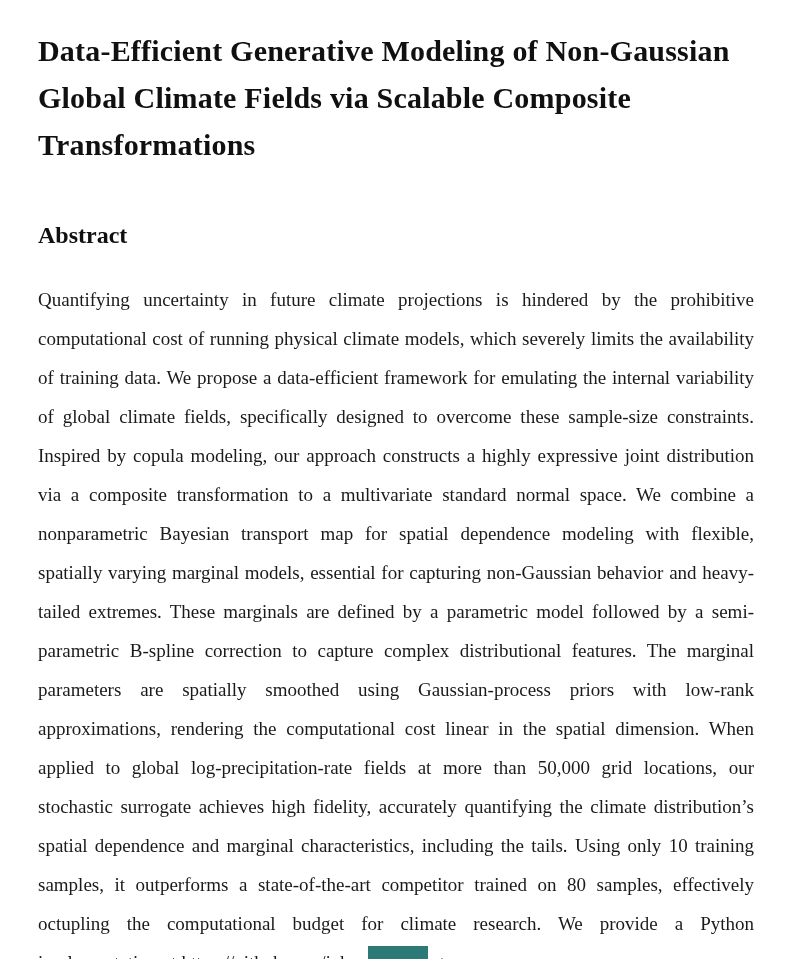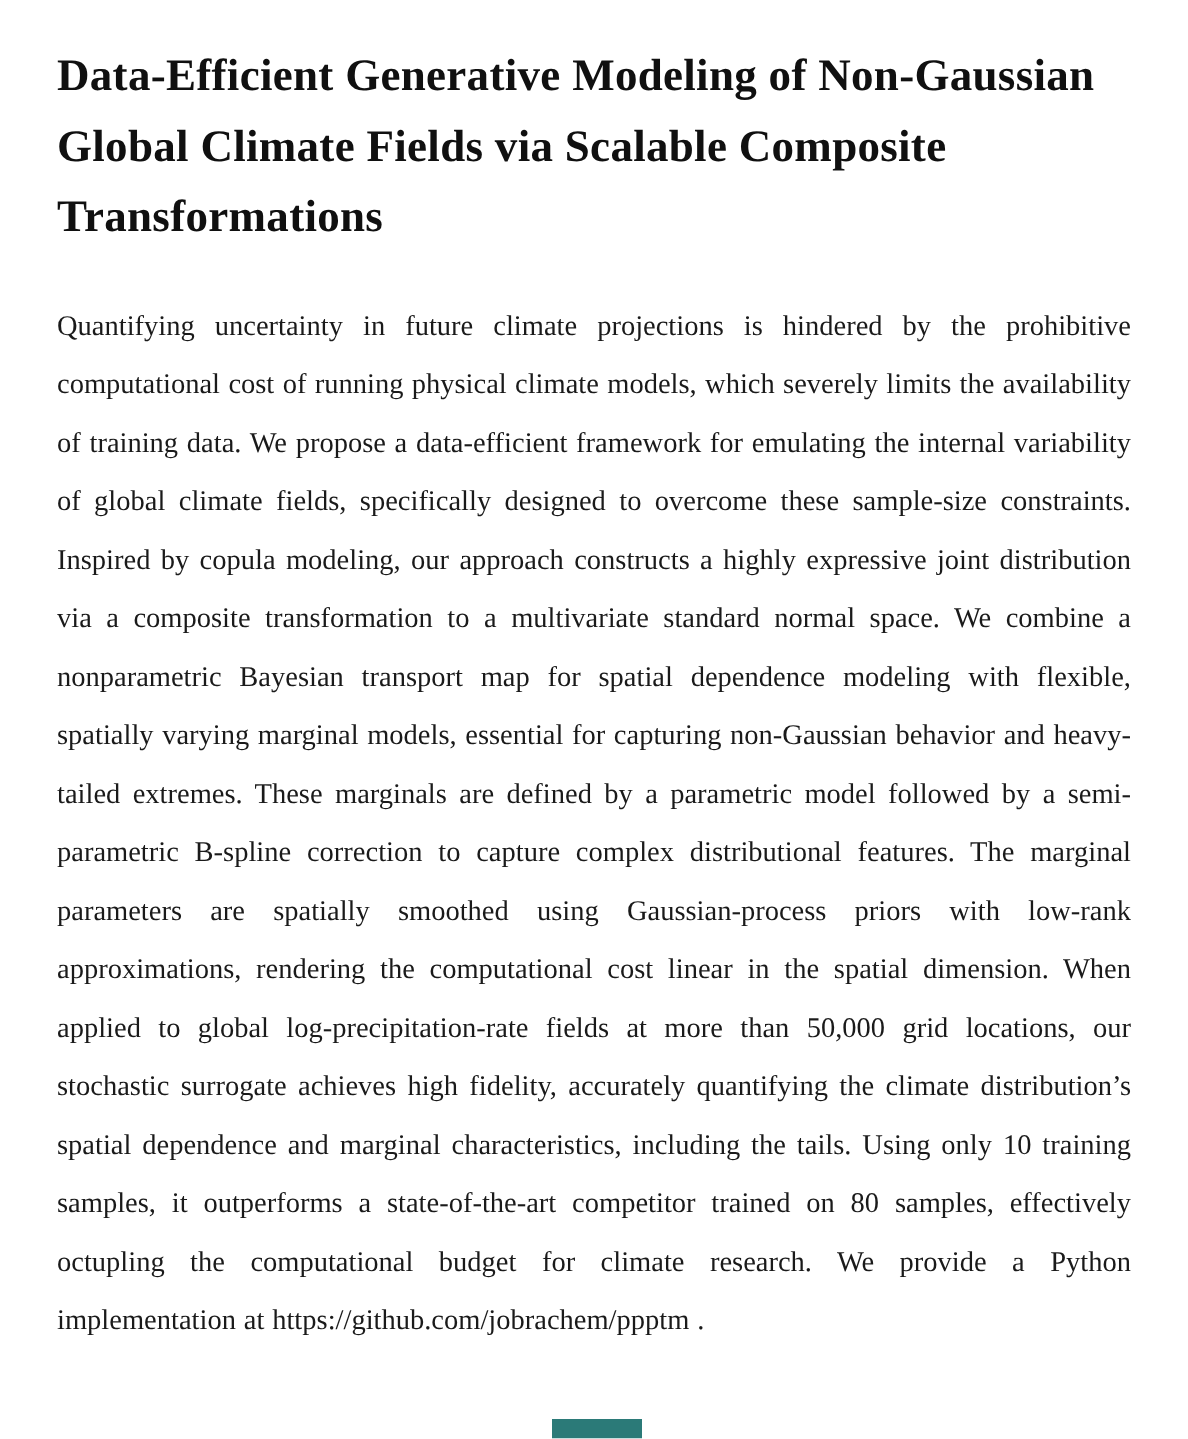--- a/index.html
+++ b/index.html
@@ -67,18 +67,19 @@
   }
 </style>
 </head>
 <body style="background: rgb(255, 255, 255);">
 
 <div class="page">
 
   <h1 class="title">Data-Efficient Generative Modeling of Non-Gaussian Global Climate Fields via Scalable Composite Transformations</h1>
 
 
+  <h2 class="abstract-heading">Abstract</h2>
 
   <p class="abstract"><span>Quantifying uncertainty in future climate projections is hindered by the prohibitive computational cost of running physical climate models, which severely limits the availability of training data. We propose a data-efficient framework for emulating the internal variability of global climate fields, specifically designed to overcome these sample-size constraints. Inspired by copula modeling, our approach constructs a highly expressive joint distribution via a composite transformation to a multivariate standard normal space. We combine a nonparametric Bayesian transport map for spatial dependence modeling with flexible, spatially varying marginal models, essential for capturing non-Gaussian behavior and heavy-tailed extremes. These marginals are defined by a parametric model followed by a semi-parametric B-spline correction to capture complex distributional features. The marginal parameters are spatially smoothed using Gaussian-process priors with low-rank approximations, rendering the computational cost linear in the spatial dimension. When applied to global log-precipitation-rate fields at more than 50,000 grid locations, our stochastic surrogate achieves high fidelity, accurately quantifying the climate distribution’s spatial dependence and marginal characteristics, including the tails. Using only 10 training samples, it outperforms a state-of-the-art competitor trained on 80 samples, effectively octupling the computational budget for climate research. We provide a Python implementation at </span><a href="#">https://github.com/jobrachem/ppptm</a><span> .</span></p>
 
   <div class="cursor-marker" style="background: rgb(43, 122, 120);"></div>
 
 </div>
 
 </body></html>

